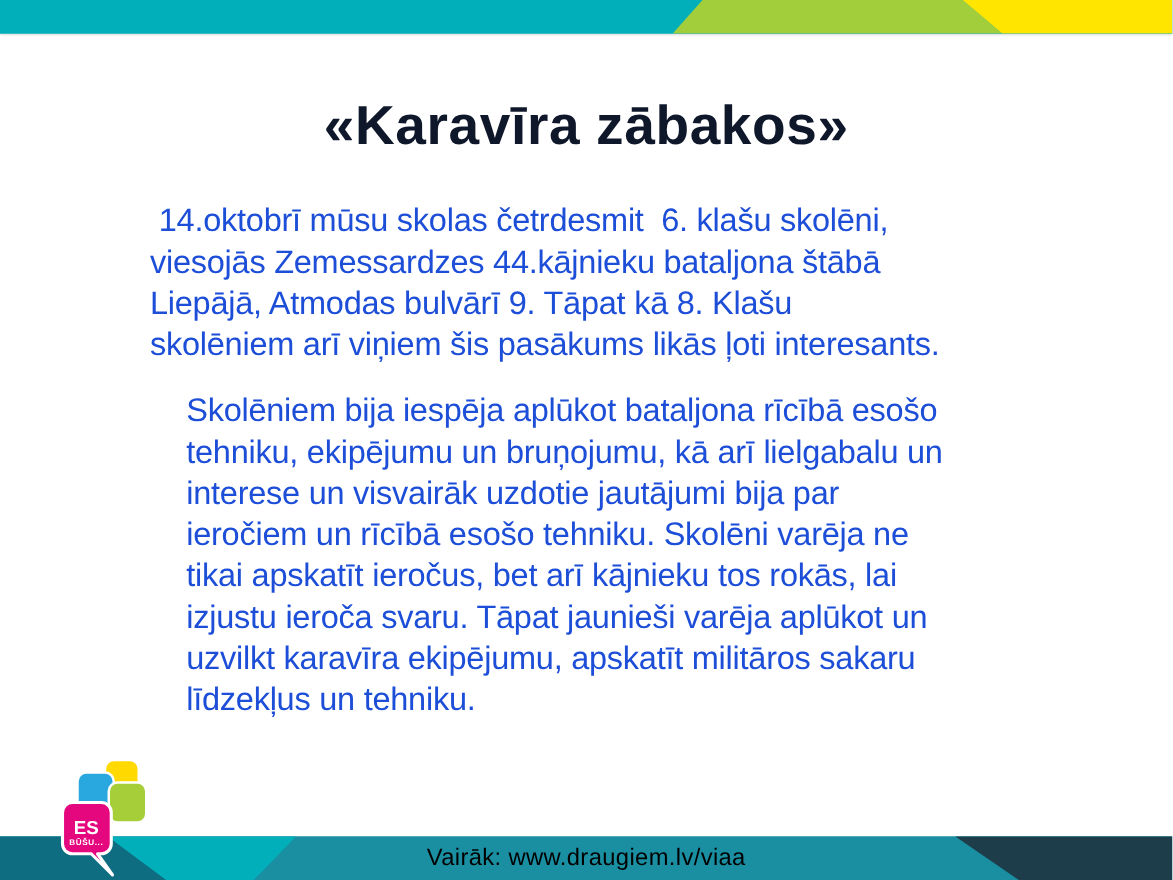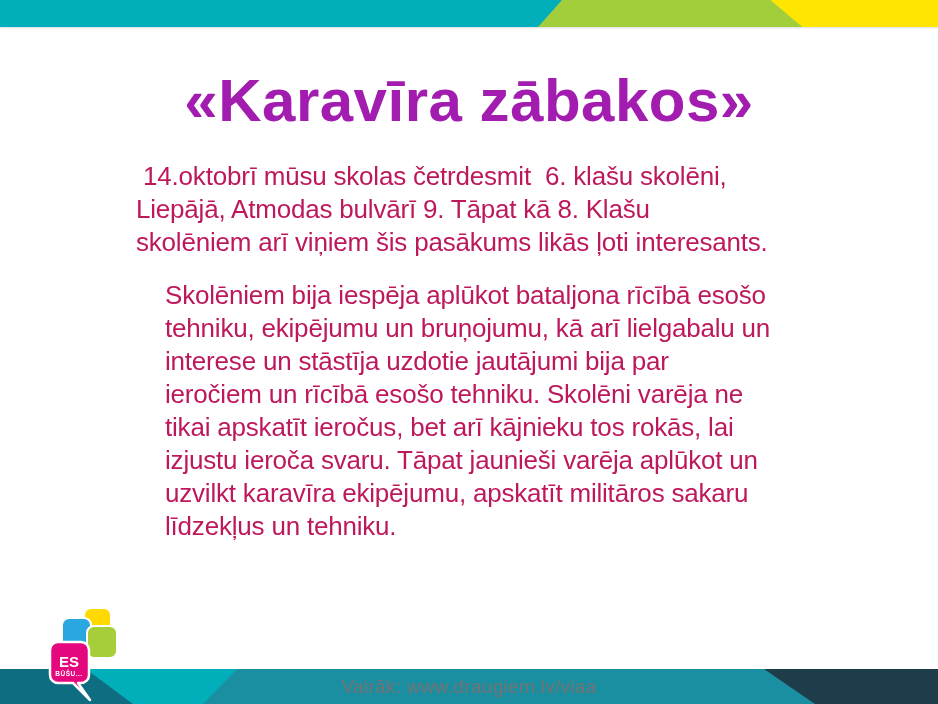--- a/index.html
+++ b/index.html
@@ -41,33 +41,33 @@
     clip-path: polygon(0 0, 168px 0, 168px 27px, 32px 27px);
   }
 
   
   .title {
     position: absolute;
     left: 0; top: 72px;
     width: 938px;
     margin: 0;
     text-align: center;
-    font-size: 60px;
+    font-size: 44px;
     line-height: 58px;
     font-weight: bold;
-    color: #a21caf;
+    color: #0f172a;
     letter-spacing: 0.5px;
   }
 
   
   .body-text {
     position: absolute;
-    left: 136px; top: 160px;
+    left: 120px; top: 160px;
     width: 700px;
-    color: #be185d;
+    color: #1d4ed8;
   }
   .para { margin: 0; }
   .para + .para { margin-top: 20px; margin-left: 29px; }
   .line {
     font-size: 26px;
     line-height: 33px;
     white-space: pre;
     letter-spacing: -0.2px;
   }
 
@@ -98,21 +98,21 @@
     width: 174px; height: 35px;
     background: #1e3d4a;
     clip-path: polygon(0 0, 174px 0, 174px 35px, 51px 35px);
   }
   .footer-text {
     position: absolute;
     left: 0; top: 669px;
     width: 938px; height: 35px;
     line-height: 35px;
     text-align: center;
-    color: #737373;
+    color: #000000;
     font-size: 19px;
     letter-spacing: 0.3px;
   }
 
   
   .logo {
     position: absolute;
     left: 45px; top: 599px;
     width: 90px; height: 105px;
     z-index: 5;
@@ -126,27 +126,28 @@
   <div class="header-bar">
     <div class="hdr-green"></div>
     <div class="hdr-yellow"></div>
   </div>
 
   <h1 class="title">«Karavīra zābakos»</h1>
 
   <div class="body-text">
     <div class="para">
       <div class="line"> 14.oktobrī mūsu skolas četrdesmit  6. klašu skolēni,</div>
+      <div class="line">viesojās Zemessardzes 44.kājnieku bataljona štābā</div>
       <div class="line">Liepājā, Atmodas bulvārī 9. Tāpat kā 8. Klašu</div>
       <div class="line">skolēniem arī viņiem šis pasākums likās ļoti interesants.</div>
     </div>
     <div class="para">
       <div class="line">Skolēniem bija iespēja aplūkot bataljona rīcībā esošo</div>
       <div class="line">tehniku, ekipējumu un bruņojumu, kā arī lielgabalu un</div>
-      <div class="line">interese un stāstīja uzdotie jautājumi bija par</div>
+      <div class="line">interese un visvairāk uzdotie jautājumi bija par</div>
       <div class="line">ieročiem un rīcībā esošo tehniku. Skolēni varēja ne</div>
       <div class="line">tikai apskatīt ieročus, bet arī kājnieku tos rokās, lai</div>
       <div class="line">izjustu ieroča svaru. Tāpat jaunieši varēja aplūkot un</div>
       <div class="line">uzvilkt karavīra ekipējumu, apskatīt militāros sakaru</div>
       <div class="line">līdzekļus un tehniku.</div>
     </div>
   </div>
 
   <div class="footer-bar"></div>
   <div class="ftr-dark-left"></div>

